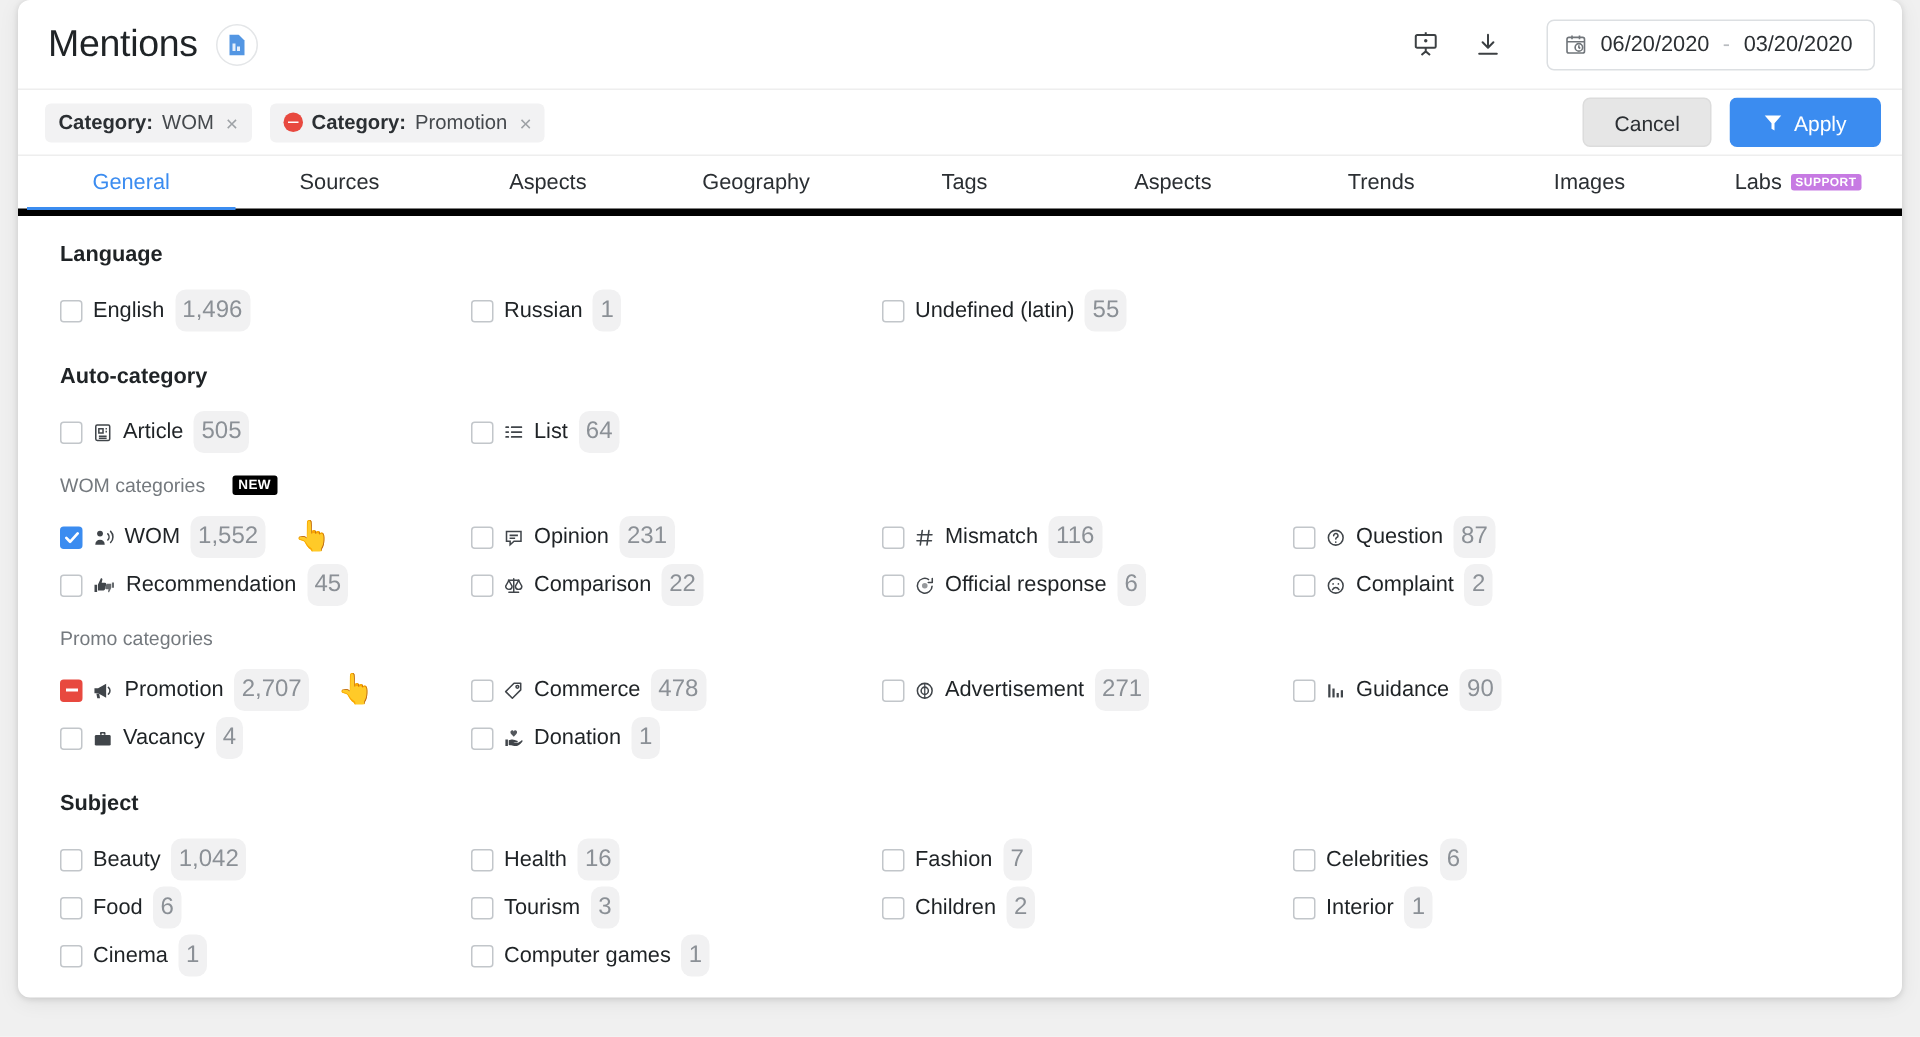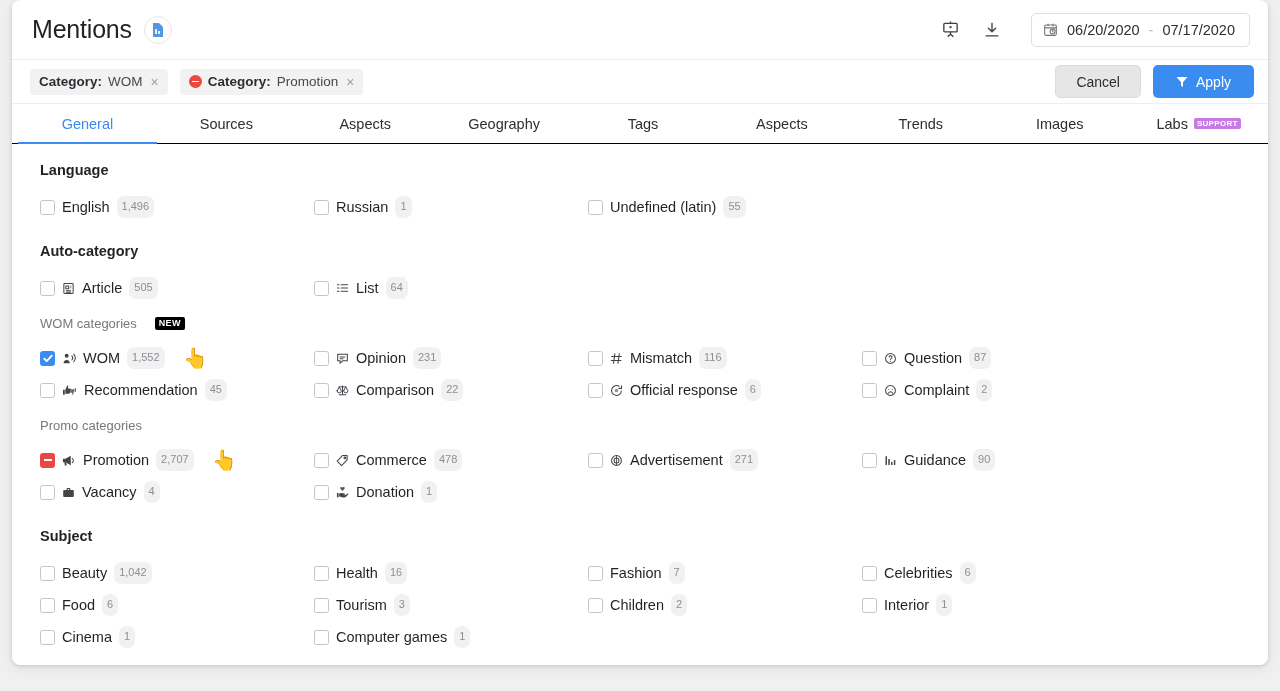--- a/index.html
+++ b/index.html
@@ -85,21 +85,21 @@
     display: inline-flex; align-items: center; justify-content: center;
     gap: 8px; padding: 0 20px;
     font-family: "Liberation Sans", sans-serif;
   }
   .btn-cancel { background: #e6e6e6; color: #2b2f33; border-color: #dcdcdc; }
   .btn-apply { background: #3b8cf0; color: #fff; padding: 0 22px; }
 
   
   .tabs {
     height: 40px; display: flex; align-items: stretch;
-    border-bottom: 1px solid #000000;
+    border-bottom: 5px solid #000000;
     padding-left: 6px;
   }
   .tab {
     display: flex; align-items: center; justify-content: center;
     gap: 6px;
     font-size: 14.5px; color: #2b2f33;
     cursor: pointer; position: relative;
     width: 140px;
   }
   .tab.active { color: #3b8cf0; }
@@ -136,21 +136,21 @@
     border-radius: 2.5px; background: #fff; flex: none;
     display: inline-flex; align-items: center; justify-content: center;
   }
   .cbox.checked { background: #3b8cf0; border-color: #3b8cf0; }
   .cbox.excluded { background: #e8493f; border-color: #e8493f; }
   .cbox.checked svg { display: block; }
   .cbox.excluded i { display: block; width: 8px; height: 1.8px; background: #fff; }
   .opt .ico { color: #40454a; display: inline-flex; align-items: center; flex: none; }
   .opt .lbl { font-size: 14.5px; color: #1f2326; white-space: nowrap; }
   .opt .cnt {
-    font-size: 11px; color: #8b9096; background: #f1f1f2;
+    font-size: 16px; color: #8b9096; background: #f1f1f2;
     border-radius: 7px; padding: 4px 5px; line-height: 1.2;
   }
   .hand { font-size: 20px; margin-left: 12px; line-height: 1; }
   .spacer-20 { height: 20px; }
   .spacer-12 { height: 12px; }
 </style>
 </head>
 <body>
 
 <div class="card">
@@ -182,21 +182,21 @@
       <span style="display:inline-flex">
         <svg width="15" height="15" viewBox="0 0 18 18" fill="none" stroke="#70757a" stroke-width="1.3">
           <rect x="2" y="3.5" width="14" height="12.5" rx="1.5"></rect>
           <path d="M2 7h14M6 2v3M12 2v3"></path>
           <circle cx="11.5" cy="11.5" r="3" fill="#fff" stroke="#70757a"></circle>
           <path d="M11.5 9.8v1.8l1.1.8"></path>
         </svg>
       </span>
       <span>06/20/2020</span>
       <span class="sep">-</span>
-      <span>07/17/2020</span>
+      <span>03/20/2020</span>
     </div>
   </div>
 
   <div class="filterbar">
     <div class="chip">
       <b>Category:</b>
       <span>WOM</span>
       <span class="x">×</span>
     </div>
     <div class="chip">

